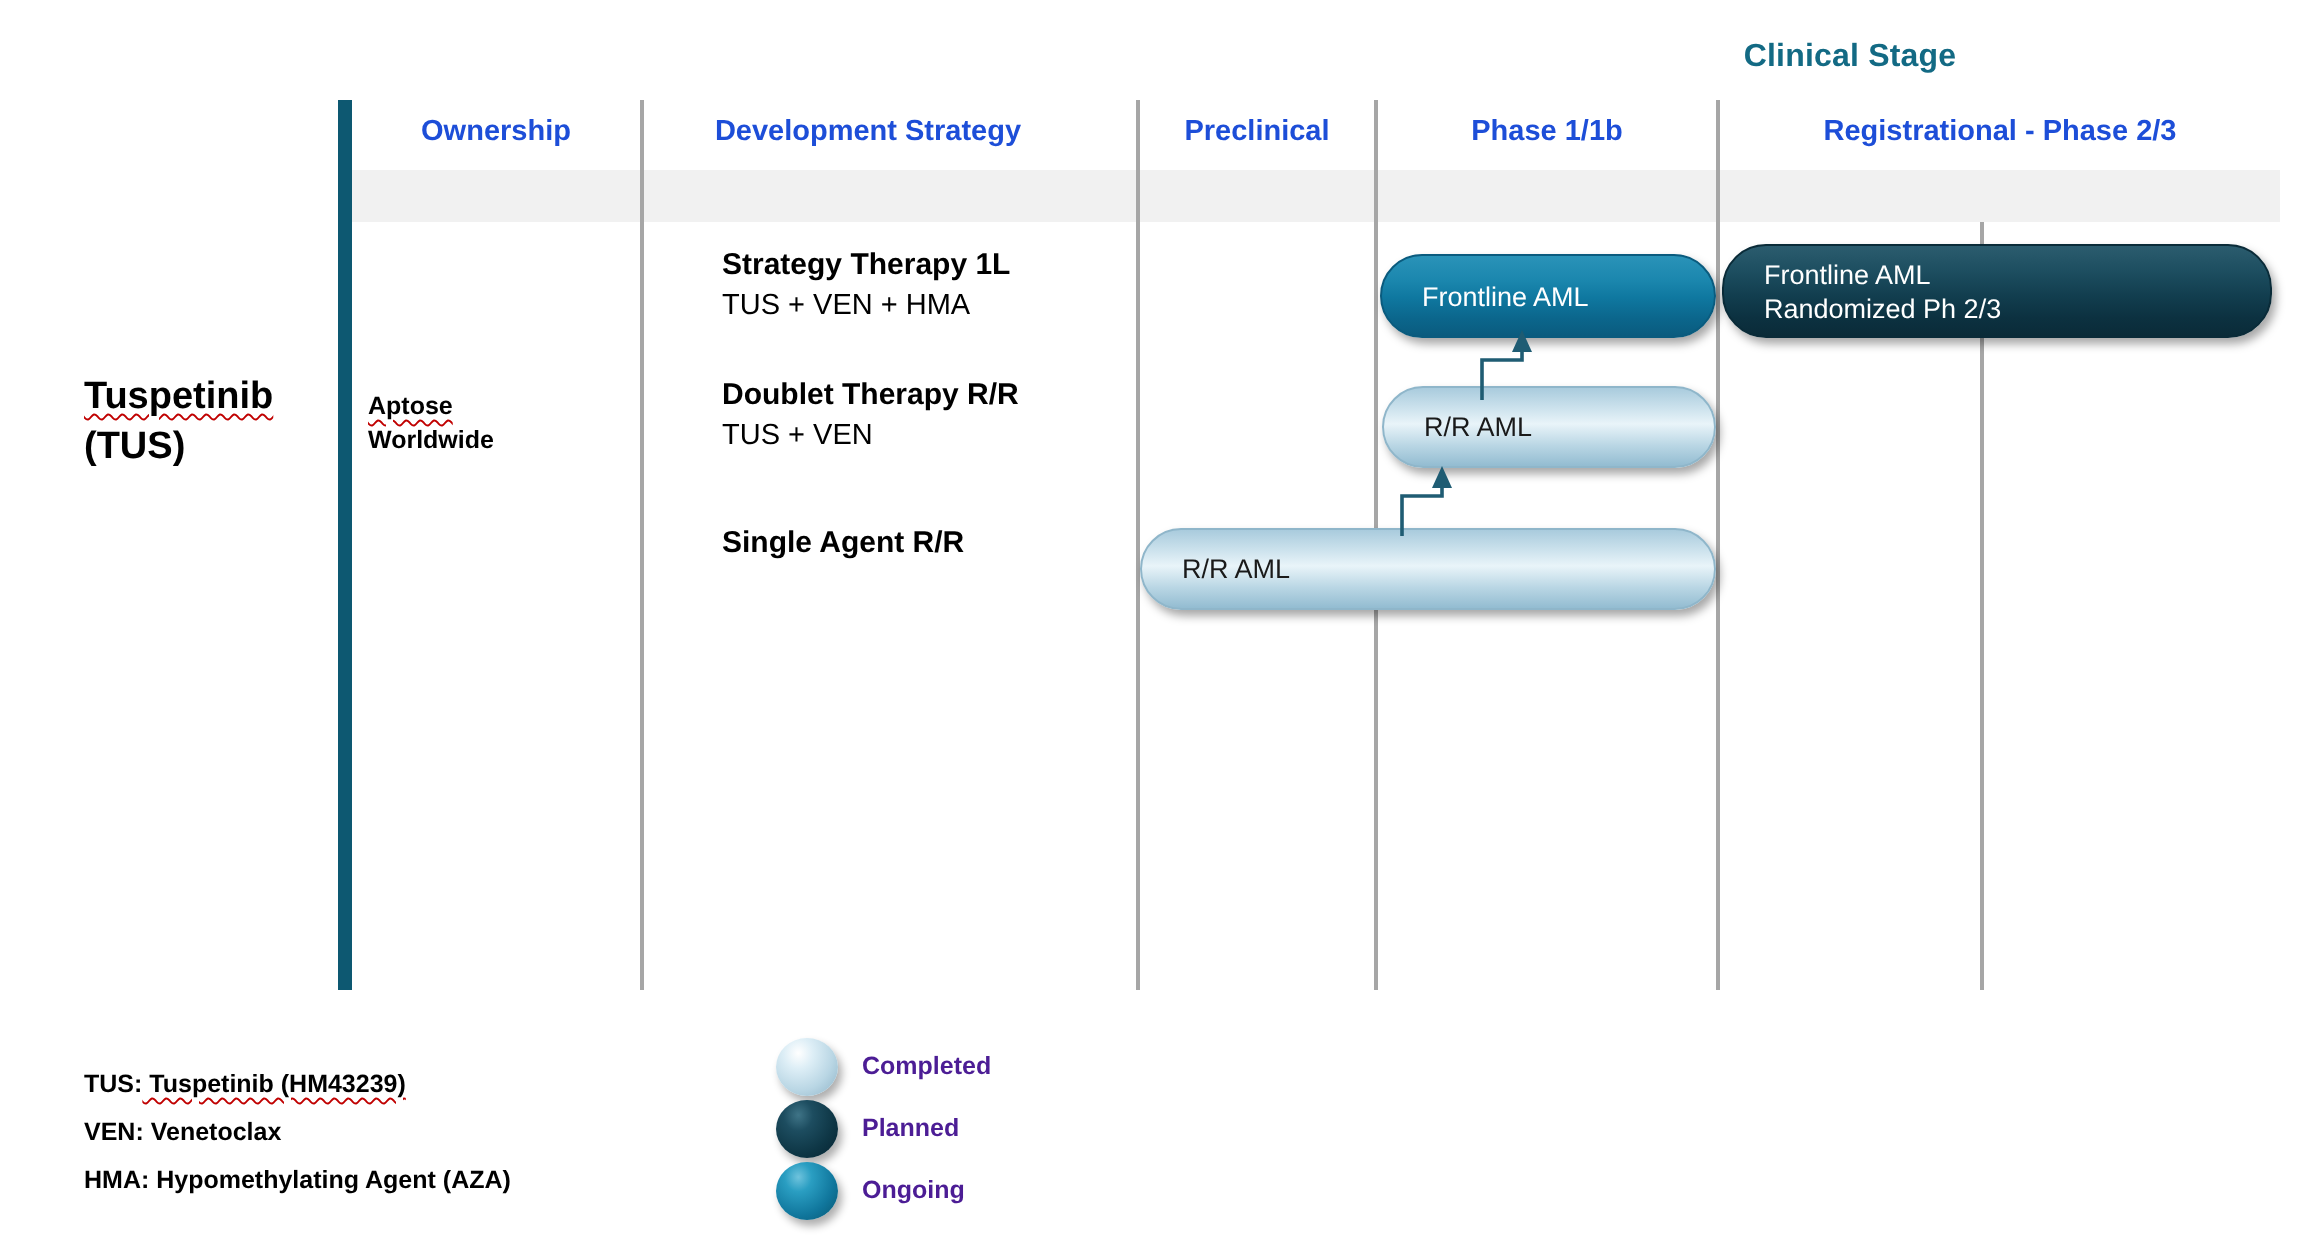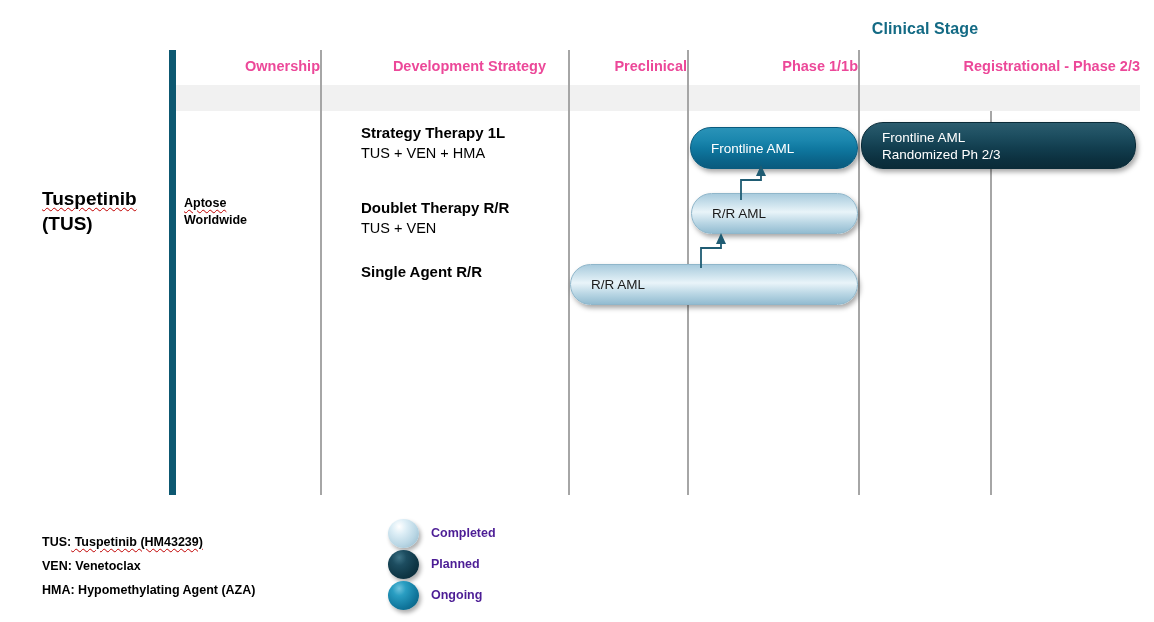--- a/index.html
+++ b/index.html
@@ -12,22 +12,22 @@
 
   
   .clinical-stage{
     left:12px;top:20px;width:1154px;text-align:center;
     font-size:16px;font-weight:bold;color:#136a84;letter-spacing:.1px;
   }
   .clinical-stage-inner{
     display:inline-block;position:relative;left:336px;
   }
   .col-head{
-    top:58px;font-size:14.5px;font-weight:bold;color:#ec4899;
-    text-align:right;white-space:nowrap;
+    top:58px;font-size:14.5px;font-weight:bold;color:#1d4ed8;
+    text-align:center;white-space:nowrap;
   }
 
   
   .teal-bar{left:169px;top:50px;width:7px;height:445px;background:#0d5871;}
   .grayband{left:176px;top:85px;width:964px;height:26px;background:#f1f1f1;}
   .vline{width:1.5px;background:#a6a6a6;}
 
   
   .product{
     left:42px;top:186px;width:140px;
@@ -130,21 +130,21 @@
 
 <div class="abs owner">
   <div class="sp" style="display:inline-block;">Aptose</div>
   <div>Worldwide</div>
 </div>
 
 <div class="abs strat" style="top:123px;">
   <div class="t">Strategy Therapy 1L</div>
   <div class="s">TUS + VEN + HMA</div>
 </div>
-<div class="abs strat" style="top:198px;">
+<div class="abs strat" style="top:188px;">
   <div class="t">Doublet Therapy R/R</div>
   <div class="s">TUS + VEN</div>
 </div>
 <div class="abs strat" style="top:262px;">
   <div class="t">Single Agent R/R</div>
 </div>
 
 <div class="abs pill pill-ongoing" style="left:690px;top:127px;width:168px;height:42px;">
   <span class="lbl">Frontline AML</span>
 </div>

